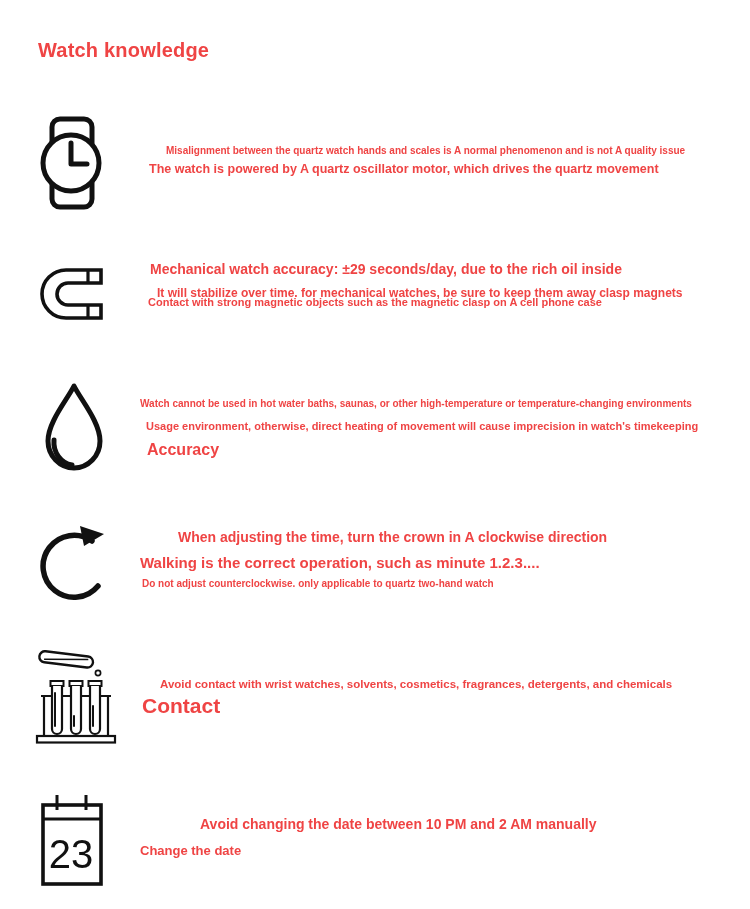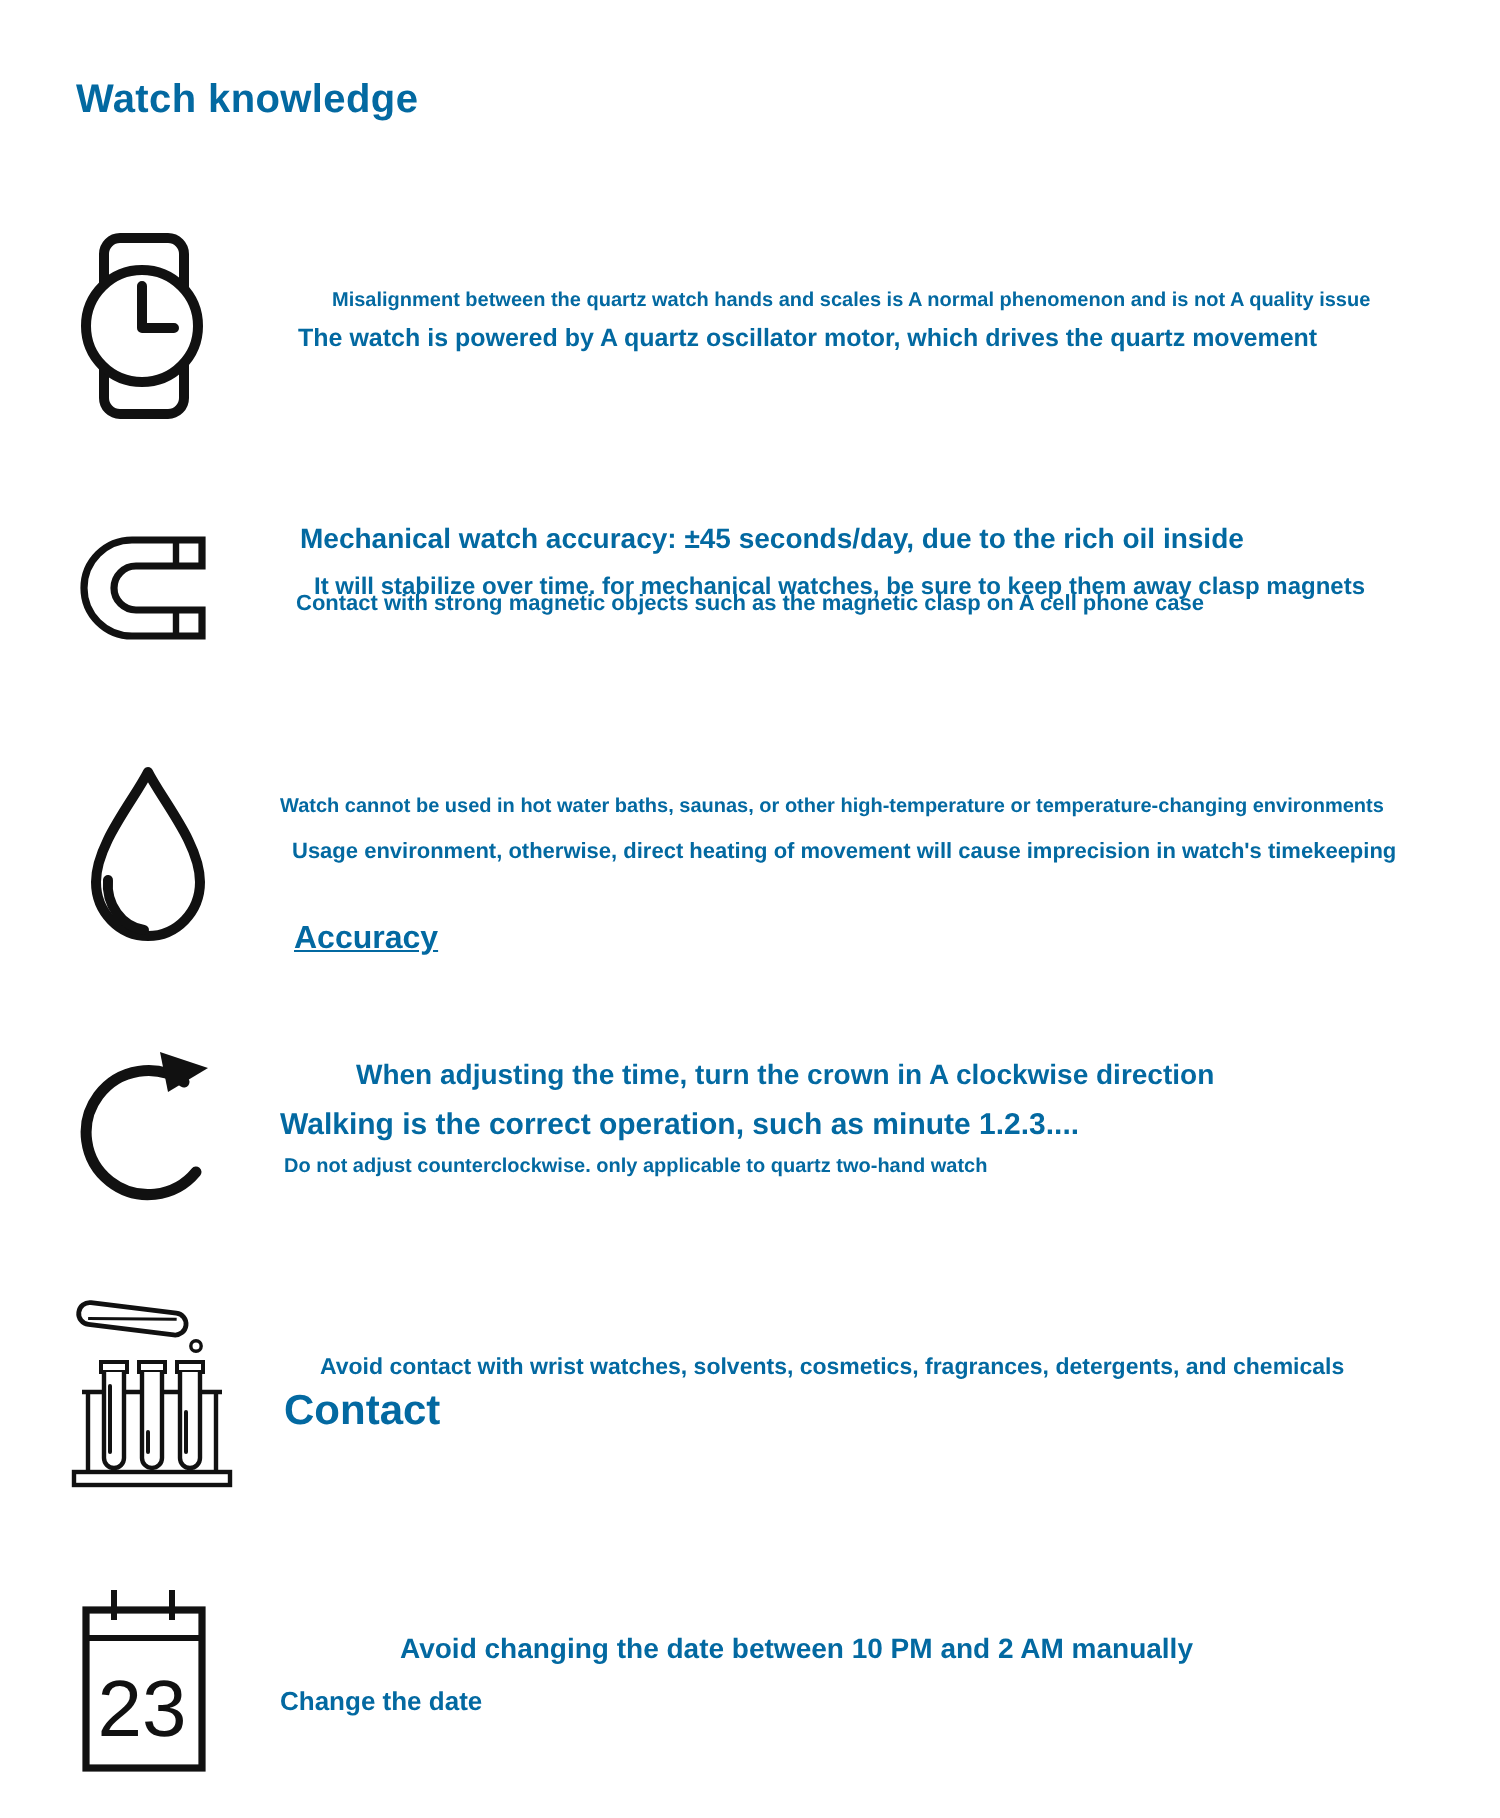--- a/index.html
+++ b/index.html
@@ -1,21 +1,21 @@
 <!DOCTYPE html>
 <html><head>
 <meta charset="utf-8">
 <style>
   html,body { margin:0; padding:0; background:#fff; }
   .page {
     position:relative;
     width:750px; height:909px;
     background:#ffffff;
     font-family:"Liberation Sans", sans-serif;
-    color:#0369a1;
+    color:#ef4444;
     overflow:hidden;
   }
   .page-title {
     position:absolute; left:38px; top:39px;
     font-size:20px; font-weight:700; letter-spacing:0.2px;
     white-space:nowrap;
   }
   .icon-box { position:absolute; }
   .icon-box svg { display:block; }
   .line {
@@ -30,21 +30,21 @@
   .s1l2 { left:149px; top:162px; font-size:12.5px; }
   
   .icon-magnet  { left:38px; top:266px; }
   .s2l1 { left:150px; top:261px; font-size:14px; }
   .s2l2 { left:157px; top:286px; font-size:12px; }
   .s2l3 { left:148px; top:296px; font-size:11px; }
   
   .icon-drop    { left:41px; top:380px; }
   .s3l1 { left:140px; top:398px; font-size:10px; }
   .s3l2 { left:146px; top:420px; font-size:11px; }
-  .s3l3 { left:147px; top:460px; font-size:16px;text-decoration:underline; }
+  .s3l3 { left:147px; top:440px; font-size:16px; }
   
   .icon-arrow   { left:40px; top:524px; }
   .s4l1 { left:178px; top:529px; font-size:14px; }
   .s4l2 { left:140px; top:554px; font-size:15px; }
   .s4l3 { left:142px; top:578px; font-size:10px; }
   
   .icon-tubes   { left:35px; top:648px; }
   .s5l1 { left:160px; top:677px; font-size:11.5px; }
   .s5l2 { left:142px; top:693px; font-size:21px; }
   
@@ -71,21 +71,21 @@
     <div class="line s1l2">The watch is powered by A quartz oscillator motor, which drives the quartz movement</div>
   </div>
 
   <div>
     <div class="icon-box icon-magnet">
       <svg width="66" height="56" viewBox="0 0 66 56">
         <path d="M63 4 H28 A24 24 0 0 0 28 52 H63 V39 H30 A11 11 0 0 1 30 17 H63 Z" fill="#fff" stroke="#111" stroke-width="3.6" stroke-linejoin="miter"></path>
         <path d="M50 4 V17 M50 39 V52" stroke="#111" stroke-width="3.2"></path>
       </svg>
     </div>
-    <div class="line s2l1">Mechanical watch accuracy: ±45 seconds/day, due to the rich oil inside</div>
+    <div class="line s2l1">Mechanical watch accuracy: ±29 seconds/day, due to the rich oil inside</div>
     <div class="line s2l2">It will stabilize over time. for mechanical watches, be sure to keep them away clasp magnets</div>
     <div class="line s2l3">Contact with strong magnetic objects such as the magnetic clasp on A cell phone case</div>
   </div>
 
   <div>
     <div class="icon-box icon-drop">
       <svg width="66" height="94" viewBox="0 0 66 94">
         <path d="M33 6 C26 20 7 42 7 61 A26 27 0 0 0 59 61 C59 42 40 20 33 6 Z" fill="none" stroke="#111" stroke-width="5" stroke-linejoin="round"></path>
         <path d="M13 60 A21 23 0 0 0 31 85" fill="none" stroke="#111" stroke-width="5" stroke-linecap="round"></path>
       </svg>

